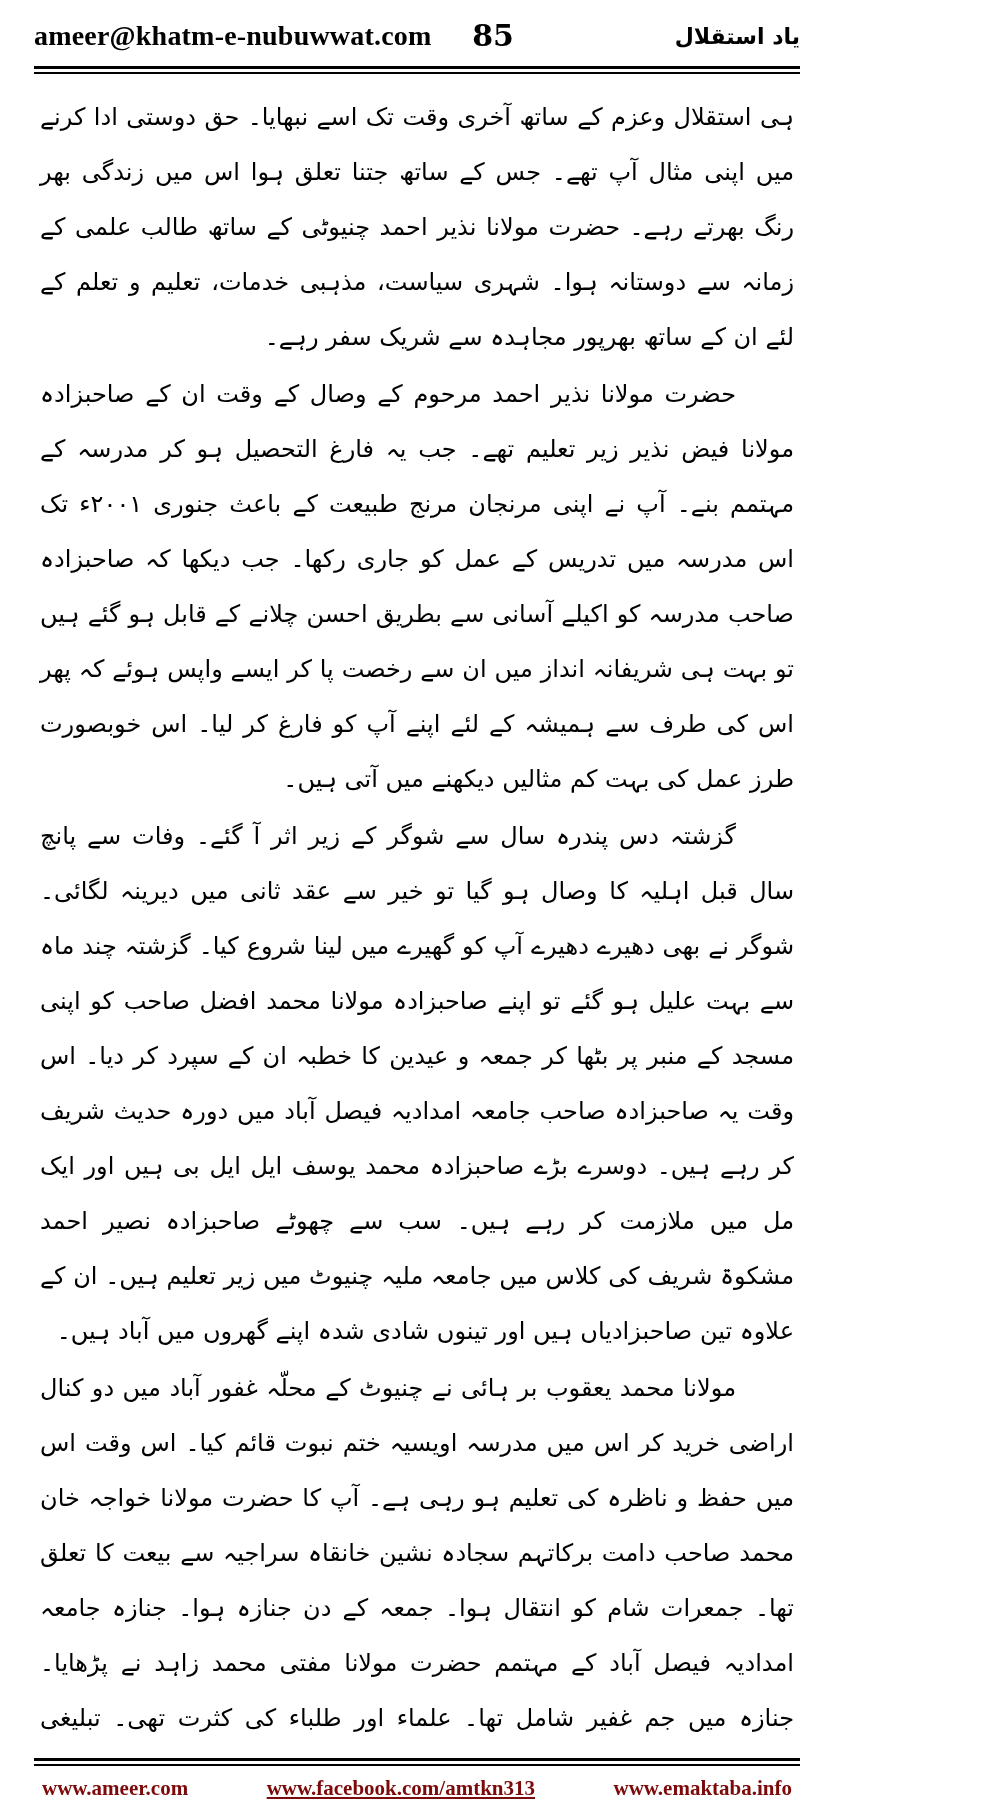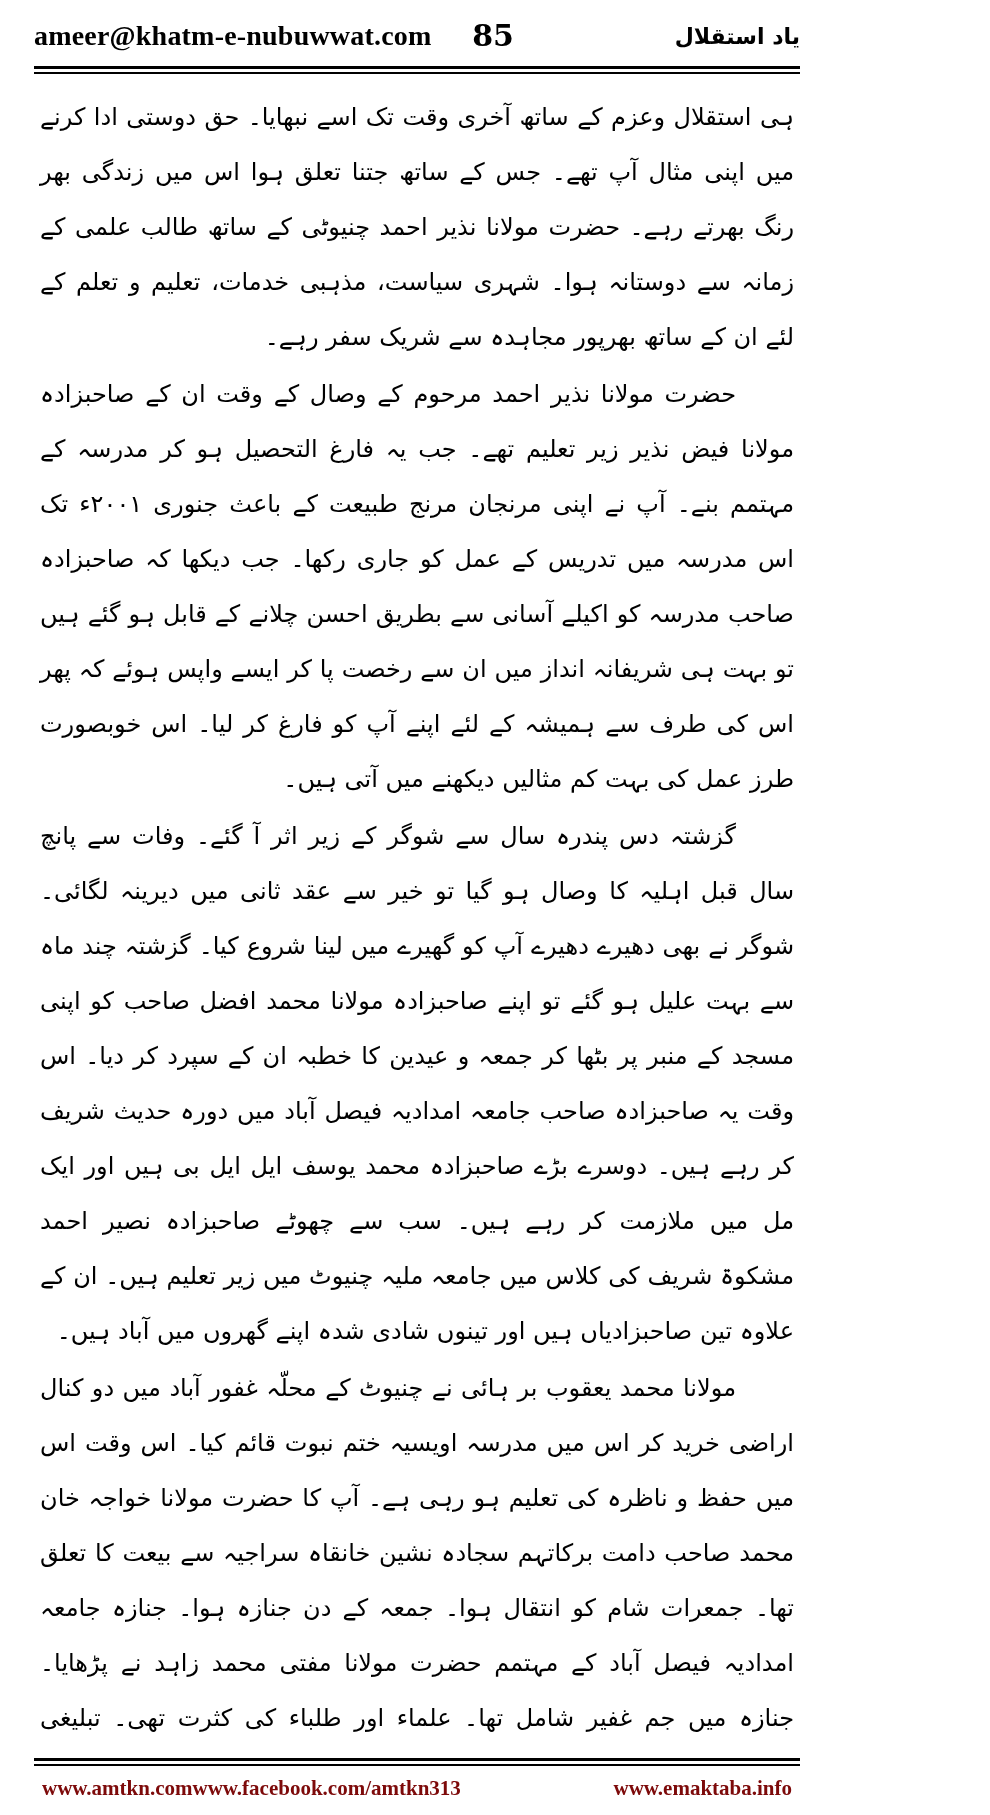--- a/index.html
+++ b/index.html
@@ -100,21 +100,21 @@
   .footer {
     display: flex;
     align-items: center;
     justify-content: space-between;
     font-family: "Liberation Serif", serif;
     font-size: 21px;
     font-weight: 700;
     color: #7d0a0a;
     padding: 10px 8px 0 8px;
   }
-  .footer-mid { text-align: left; flex: 1 1 auto; }
+  .footer-mid { text-align: center; flex: 1 1 auto; text-decoration: underline; }
   .footer-left { text-align: left; }
   .footer-right { text-align: left; }
 </style>
 </head>
 <body>
 
 <div class="page">
 
   <div class="header">
     <div class="header-left">ameer@khatm-e-nubuwwat.com</div>
@@ -130,19 +130,19 @@
     <p class="para indent">حضرت مولانا نذیر احمد مرحوم کے وصال کے وقت ان کے صاحبزادہ مولانا فیض نذیر زیر تعلیم تھے۔ جب یہ فارغ التحصیل ہو کر مدرسہ کے مہتمم بنے۔ آپ نے اپنی مرنجان مرنج طبیعت کے باعث جنوری ۲۰۰۱ء تک اس مدرسہ میں تدریس کے عمل کو جاری رکھا۔ جب دیکھا کہ صاحبزادہ صاحب مدرسہ کو اکیلے آسانی سے بطریق احسن چلانے کے قابل ہو گئے ہیں تو بہت ہی شریفانہ انداز میں ان سے رخصت پا کر ایسے واپس ہوئے کہ پھر اس کی طرف سے ہمیشہ کے لئے اپنے آپ کو فارغ کر لیا۔ اس خوبصورت طرز عمل کی بہت کم مثالیں دیکھنے میں آتی ہیں۔</p>
     <p class="para indent">گزشتہ دس پندرہ سال سے شوگر کے زیر اثر آ گئے۔ وفات سے پانچ سال قبل اہلیہ کا وصال ہو گیا تو خیر سے عقد ثانی میں دیرینہ لگائی۔ شوگر نے بھی دھیرے دھیرے آپ کو گھیرے میں لینا شروع کیا۔ گزشتہ چند ماہ سے بہت علیل ہو گئے تو اپنے صاحبزادہ مولانا محمد افضل صاحب کو اپنی مسجد کے منبر پر بٹھا کر جمعہ و عیدین کا خطبہ ان کے سپرد کر دیا۔ اس وقت یہ صاحبزادہ صاحب جامعہ امدادیہ فیصل آباد میں دورہ حدیث شریف کر رہے ہیں۔ دوسرے بڑے صاحبزادہ محمد یوسف ایل ایل بی ہیں اور ایک مل میں ملازمت کر رہے ہیں۔ سب سے چھوٹے صاحبزادہ نصیر احمد مشکوۃ شریف کی کلاس میں جامعہ ملیہ چنیوٹ میں زیر تعلیم ہیں۔ ان کے علاوہ تین صاحبزادیاں ہیں اور تینوں شادی شدہ اپنے گھروں میں آباد ہیں۔</p>
     <p class="para indent">مولانا محمد یعقوب بر ہائی نے چنیوٹ کے محلّہ غفور آباد میں دو کنال اراضی خرید کر اس میں مدرسہ اویسیہ ختم نبوت قائم کیا۔ اس وقت اس میں حفظ و ناظرہ کی تعلیم ہو رہی ہے۔ آپ کا حضرت مولانا خواجہ خان محمد صاحب دامت برکاتہم سجادہ نشین خانقاہ سراجیہ سے بیعت کا تعلق تھا۔ جمعرات شام کو انتقال ہوا۔ جمعہ کے دن جنازہ ہوا۔ جنازہ جامعہ امدادیہ فیصل آباد کے مہتمم حضرت مولانا مفتی محمد زاہد نے پڑھایا۔ جنازہ میں جم غفیر شامل تھا۔ علماء اور طلباء کی کثرت تھی۔ تبلیغی مرکز، محلّہ درکھاناں میں جنازہ ہوا اور جھنگ روڈ قبرستان حافظ دیوان میں آخری گھر بنا۔ حق تعالیٰ ان کو</p>
     <p class="para last-center">طالب کروٹ جنت نصیب فرمائیں۔ آمین! (لولاک محرم الحرام ۱۴۲۸ھ )</p>
   </div>
 
   <div class="footer-wrap">
     <hr class="rule">
     <hr class="rule-thin">
     <div class="footer">
-      <div class="footer-left">www.amtkn.com</div>
+      <div class="footer-left">www.ameer.com</div>
       <div class="footer-mid">www.facebook.com/amtkn313</div>
       <div class="footer-right">www.emaktaba.info</div>
     </div>
   </div>
 
 </div>
 
 </body></html>

